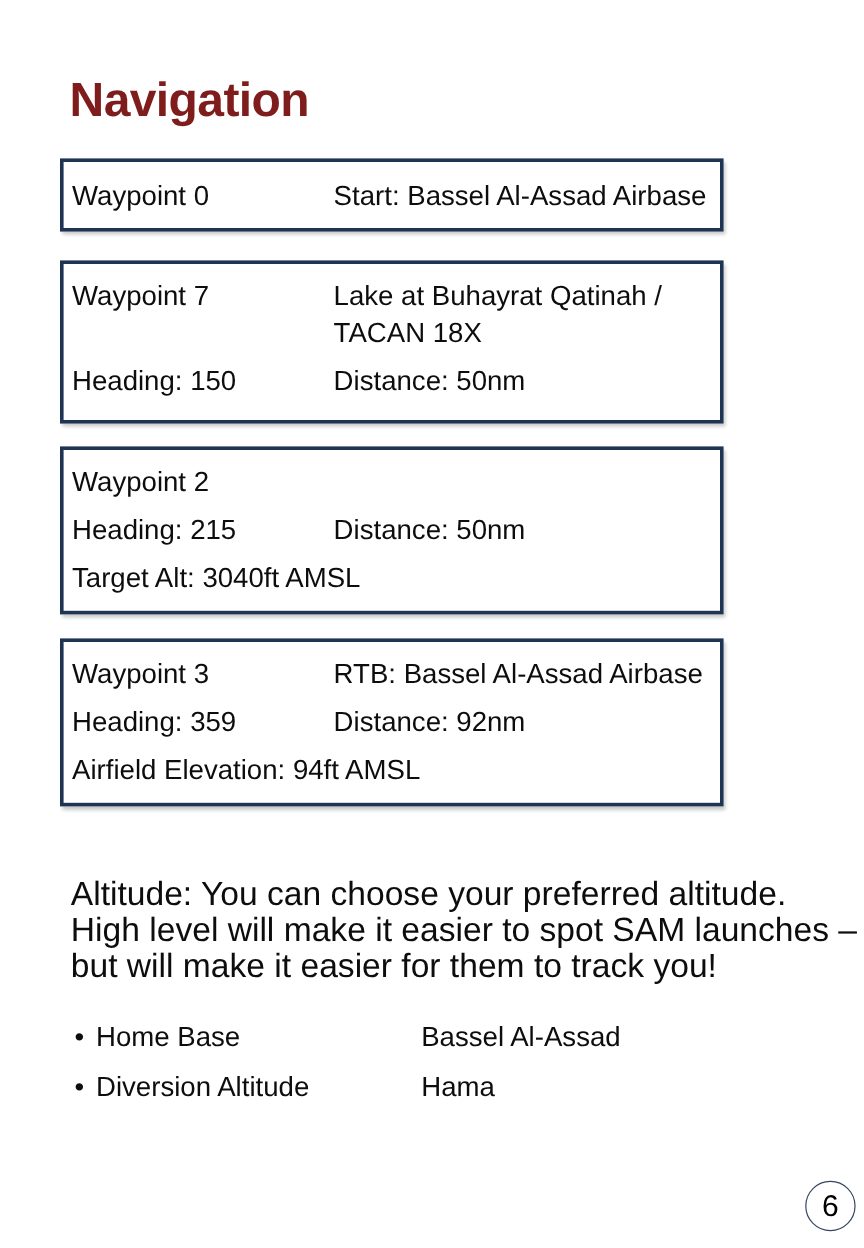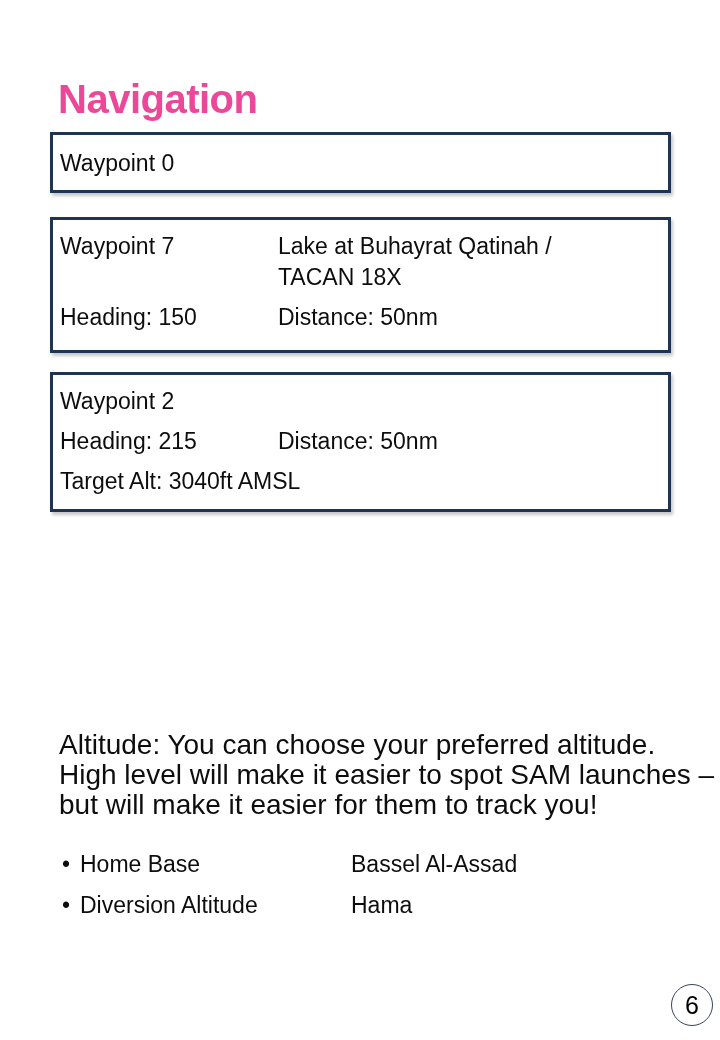--- a/index.html
+++ b/index.html
@@ -16,31 +16,31 @@
     overflow: hidden;
   }
   .slide {
     position: absolute;
     inset: 0;
     background: #ffffff;
   }
   .title {
     position: absolute;
     left: 58px;
-    top: 77px;
+    top: 62px;
     margin: 0;
     font-size: 40px;
     font-weight: 700;
     letter-spacing: -0.5px;
-    color: #ec4899;
+    color: #7f1d1d;
   }
   .wp-box {
     position: absolute;
     left: 50px;
-    width: 621px;
+    width: 553px;
     box-sizing: border-box;
     border: 3px solid var(--box-border, #1f3452);
     background: #ffffff;
     box-shadow: 2px 3px 3px rgba(0,0,0,0.22);
     padding: 11px 10px 0 7px;
   }
   .box0 { top: 132px; height: 61px; padding-top: 13px; }
   .box1 { top: 217px; height: 136px; }
   .box2 { top: 372px; height: 140px; }
   .box3 { top: 532px; height: 140px; }
@@ -95,20 +95,21 @@
 </head>
 <body style="--box-border: #1f3452; color: rgb(13, 13, 13);">
 
 <div class="slide">
 
   <h1 class="title">Navigation</h1>
 
   <section class="wp-box box0">
     <div class="row">
       <span class="c1">Waypoint 0</span>
+      <span class="c2">Start: Bassel Al-Assad Airbase</span>
     </div>
   </section>
 
   <section class="wp-box box1">
     <div class="row">
       <span class="c1">Waypoint 7</span>
       <span class="c2">Lake at Buhayrat Qatinah /
 TACAN 18X</span>
     </div>
     <div class="row">
@@ -123,20 +124,33 @@
     </div>
     <div class="row">
       <span class="c1">Heading: 215</span>
       <span class="c2">Distance: 50nm</span>
     </div>
     <div class="row full">
       <span class="c1">Target Alt: 3040ft AMSL</span>
     </div>
   </section>
 
+  <section class="wp-box box3">
+    <div class="row">
+      <span class="c1">Waypoint 3</span>
+      <span class="c2">RTB: Bassel Al-Assad Airbase</span>
+    </div>
+    <div class="row">
+      <span class="c1">Heading: 359</span>
+      <span class="c2">Distance: 92nm</span>
+    </div>
+    <div class="row full">
+      <span class="c1">Airfield Elevation: 94ft AMSL</span>
+    </div>
+  </section>
 
   <p class="altitude-note">Altitude: You can choose your preferred altitude.
 High level will make it easier to spot SAM launches –
 but will make it easier for them to track you!</p>
 
   <div class="bullets">
     <div class="bullet-row">
       <span>•</span>
       <span>Home Base</span>
       <span>Bassel Al-Assad</span>

